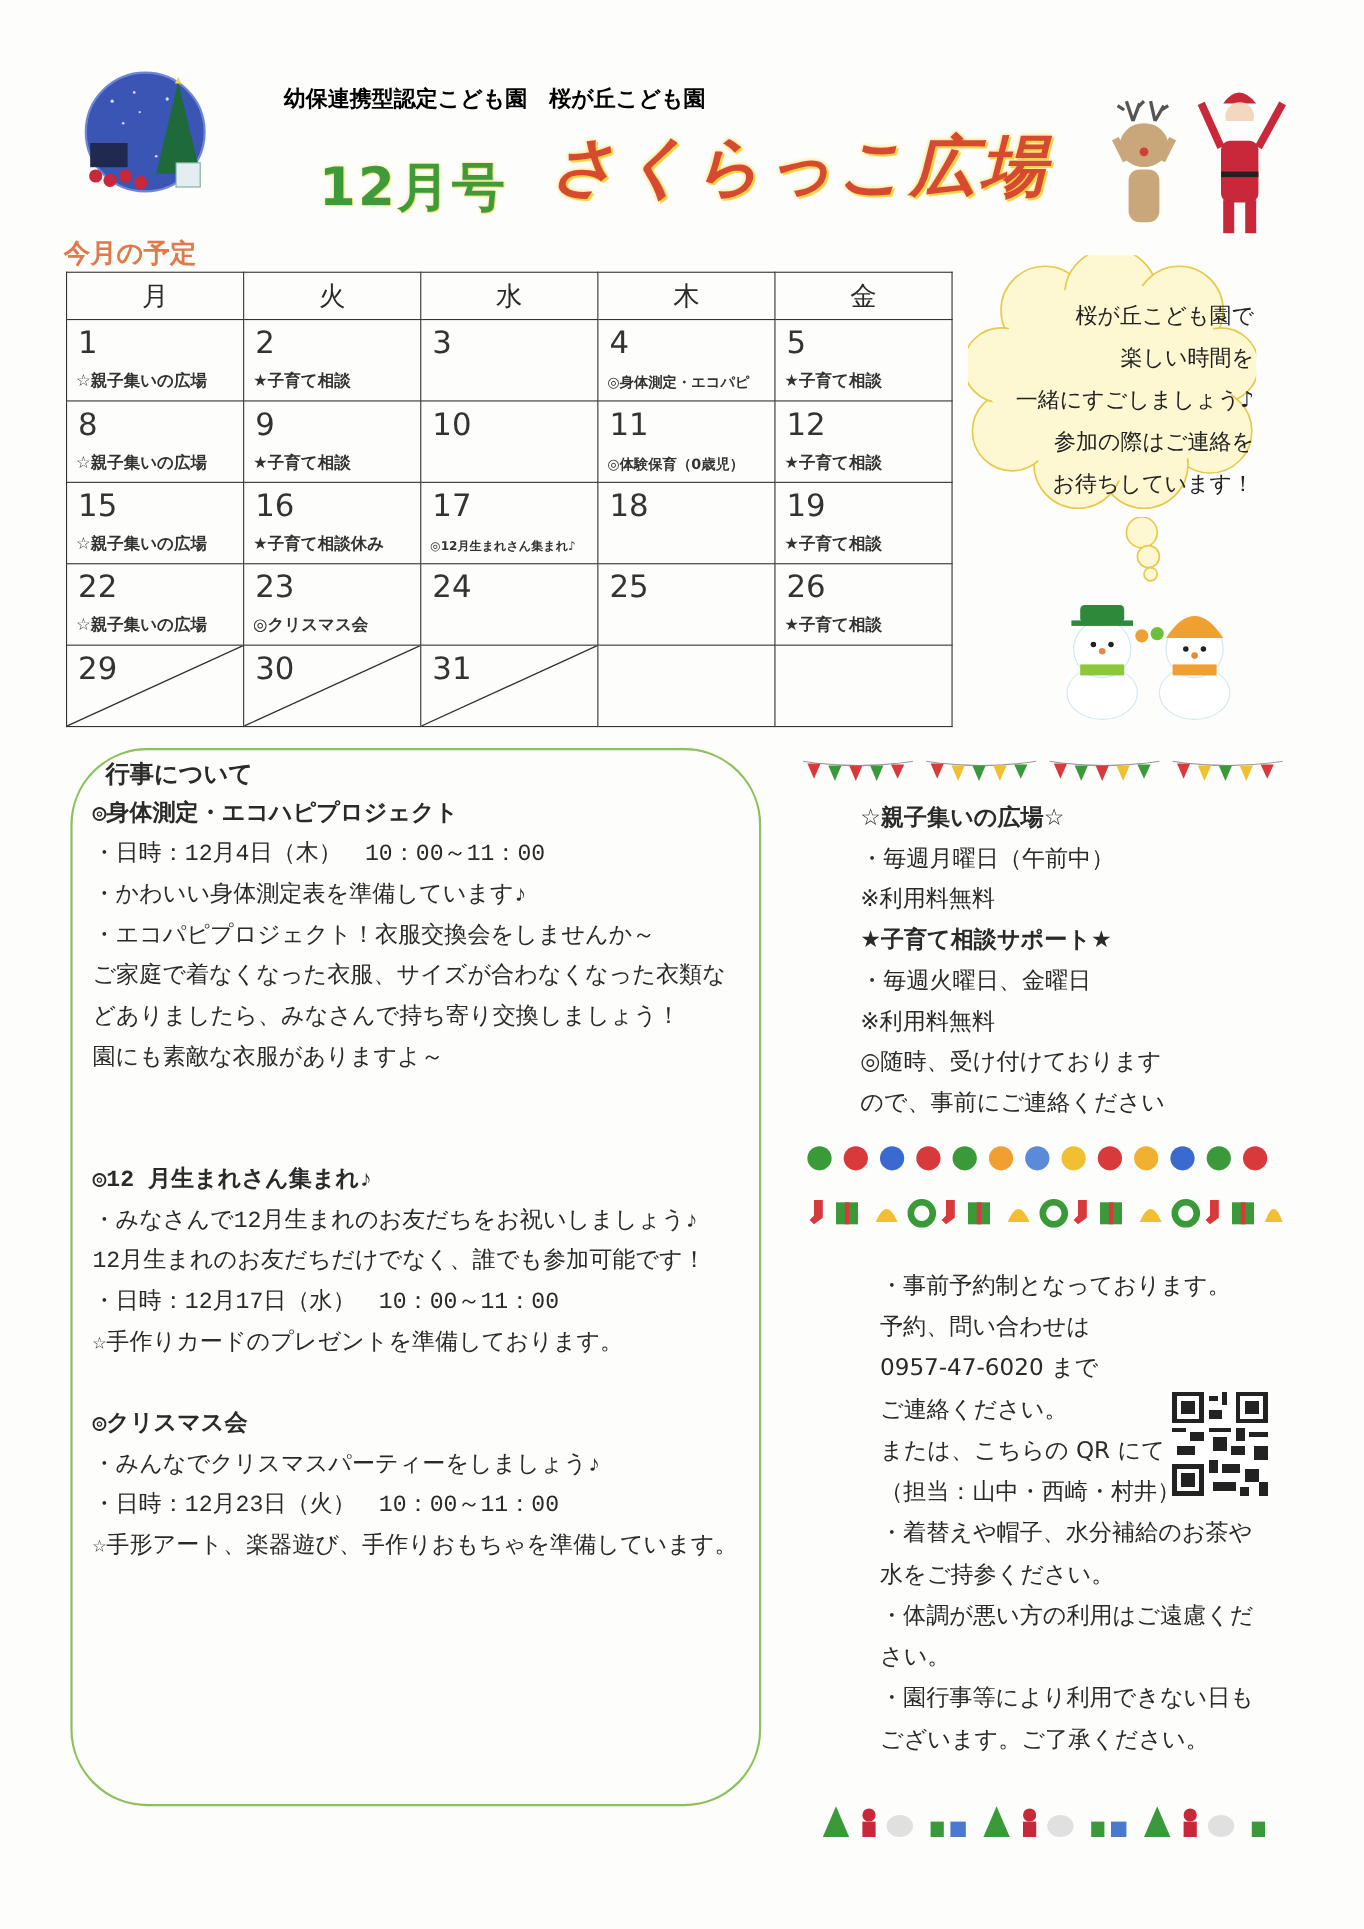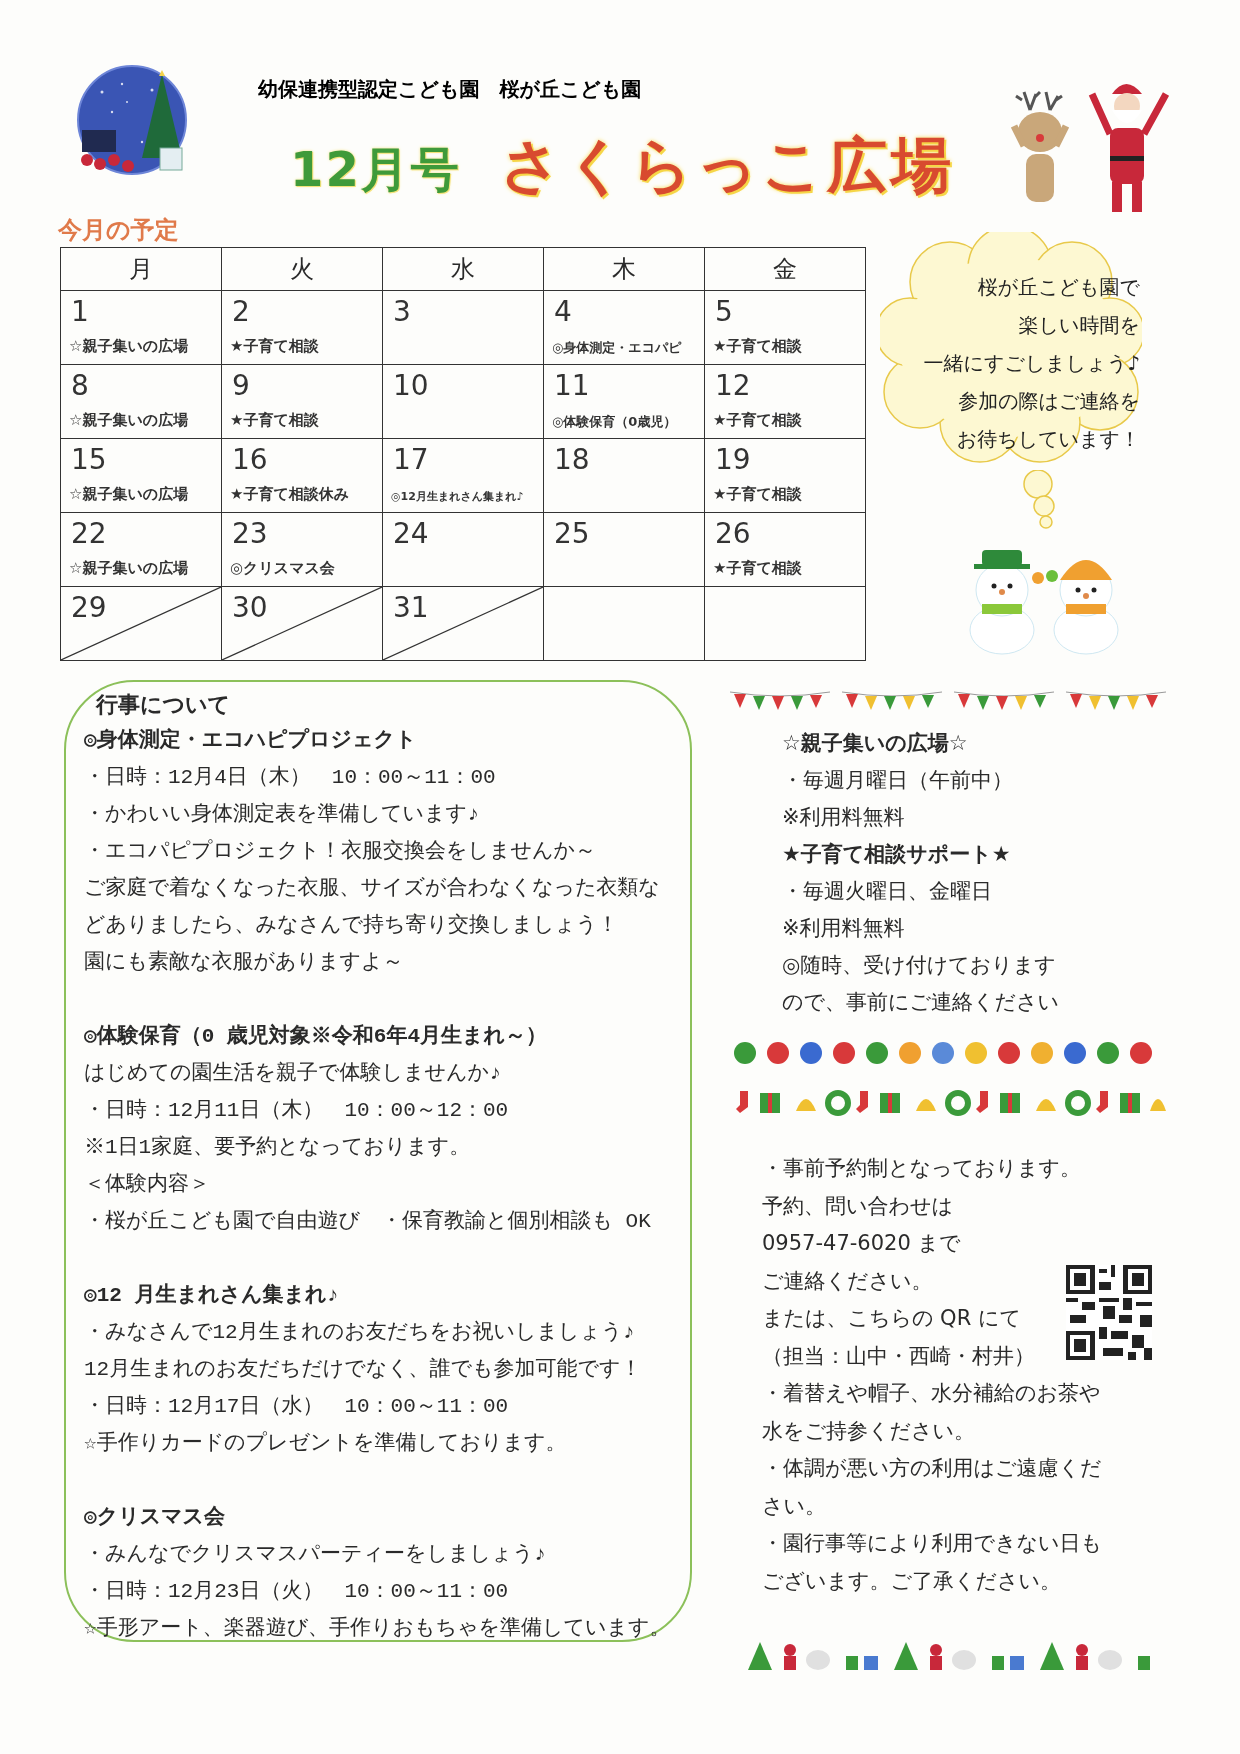--- a/index.html
+++ b/index.html
@@ -4,22 +4,22 @@
 <style>
   html, body { margin:0; padding:0; }
   body { width:1240px; height:1754px; background:#fdfdfb; position:relative; overflow:hidden;
          font-family:"DejaVu Sans", sans-serif; color:#2a2a2a; }
   .abs { position:absolute; }
   
   #logo { left:72px; top:62px; width:124px; height:120px; }
   #school { left:258px; top:76px; font-size:20px; letter-spacing:0px; color:#000000; font-weight:bold; }
   #title-num { left:290px; top:138px; font-size:48px; font-weight:bold; color:#3f9a3a;
                text-shadow: 0 0 3px #f4e27a, 1px 1px 0 #f4e27a; letter-spacing:2px;text-align:center; }
-  #title-main { left:500px; top:126px; font-size:60px; font-weight:bold; color:#d84a2f;
-                text-shadow: 0 0 4px #f6d648, 2px 2px 0 #f6d648; letter-spacing:4px; }
+  #title-main { left:500px; top:112px; font-size:60px; font-weight:bold; color:#d84a2f;
+                text-shadow: 0 0 4px #f6d648, 2px 2px 0 #f6d648; letter-spacing:4px;font-style:italic; }
   #mascots { left:1000px; top:70px; width:180px; height:150px; }
   #schedule-label { left:58px; top:214px; font-size:24px; font-weight:bold; color:#e07a4a; }
 
   
   #calendar { left:60px; top:247px; border-collapse:collapse; }
   #calendar th, #calendar td { border:1.6px solid #333; }
   #calendar th { height:40px; width:158px; font-size:24px; font-weight:normal; text-align:center; }
   #calendar td { height:73px; vertical-align:top; padding:0; position:relative; }
   .day { position:absolute; left:10px; top:4px; font-size:28px; color:#333; }
   .ev { position:absolute; left:8px; top:46px; font-size:15px; font-weight:bold; color:#333; white-space:nowrap; }
@@ -42,21 +42,21 @@
   
   #bunting { left:730px; top:688px; width:440px; height:30px; }
   #right-info { left:782px; top:725px; }
   #ornaments1 { left:730px; top:1035px; width:440px; height:34px; }
   #ornaments2 { left:730px; top:1085px; width:440px; height:34px; }
   #contact { left:762px; top:1150px; width:380px; }
   #qr { left:1065px; top:1265px; width:88px; height:95px; }
   #footer-deco { left:730px; top:1638px; width:440px; height:36px; }
   .r-line { font-size:21px; line-height:37px; white-space:nowrap; }
   .r-line.b { font-weight:bold; }
-  .c-line { font-size:21px; line-height:37.5px; white-space:nowrap; }
+  .c-line { font-size:21px; line-height:37.5px; white-space:nowrap;margin-left:38px; }
 </style>
 </head>
 <body>
 
 <svg class="abs" id="logo" viewBox="0 0 124 120">
   <circle cx="60" cy="58" r="54" fill="#3a55b4"></circle>
   <circle cx="60" cy="58" r="54" fill="none" stroke="#6e86d8" stroke-width="2"></circle>
   <g fill="#fff" opacity="0.8">
     <circle cx="30" cy="30" r="1.5"></circle>
       <circle cx="50" cy="22" r="1.2"></circle>
@@ -286,28 +286,20 @@
   <div>
     <div class="ev-line b">◎身体測定・エコハピプロジェクト</div>
     <div class="ev-line">・日時：12月4日（木）　10：00～11：00</div>
     <div class="ev-line">・かわいい身体測定表を準備しています♪</div>
     <div class="ev-line">・エコパピプロジェクト！衣服交換会をしませんか～</div>
     <div class="ev-line">ご家庭で着なくなった衣服、サイズが合わなくなった衣類な</div>
     <div class="ev-line">どありましたら、みなさんで持ち寄り交換しましょう！</div>
     <div class="ev-line">園にも素敵な衣服がありますよ～</div>
   </div>
   <div class="gap"></div>
-  <div>
-    <div class="ev-line b">◎体験保育（0 歳児対象※令和6年4月生まれ～）</div>
-    <div class="ev-line">はじめての園生活を親子で体験しませんか♪</div>
-    <div class="ev-line">・日時：12月11日（木）　10：00～12：00</div>
-    <div class="ev-line">※1日1家庭、要予約となっております。</div>
-    <div class="ev-line">＜体験内容＞</div>
-    <div class="ev-line">・桜が丘こども園で自由遊び　・保育教諭と個別相談も OK</div>
-  </div>
   <div class="gap"></div>
   <div>
     <div class="ev-line b">◎12 月生まれさん集まれ♪</div>
     <div class="ev-line">・みなさんで12月生まれのお友だちをお祝いしましょう♪</div>
     <div class="ev-line">12月生まれのお友だちだけでなく、誰でも参加可能です！</div>
     <div class="ev-line">・日時：12月17日（水）　10：00～11：00</div>
     <div class="ev-line">☆手作りカードのプレゼントを準備しております。</div>
   </div>
   <div class="gap"></div>
   <div>

